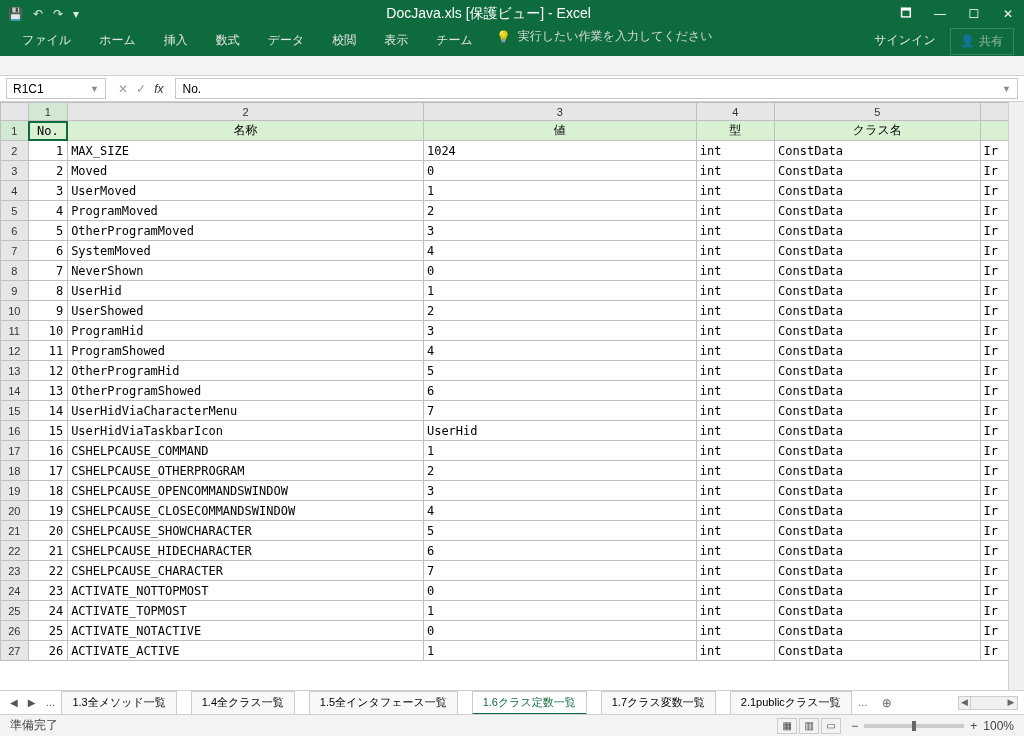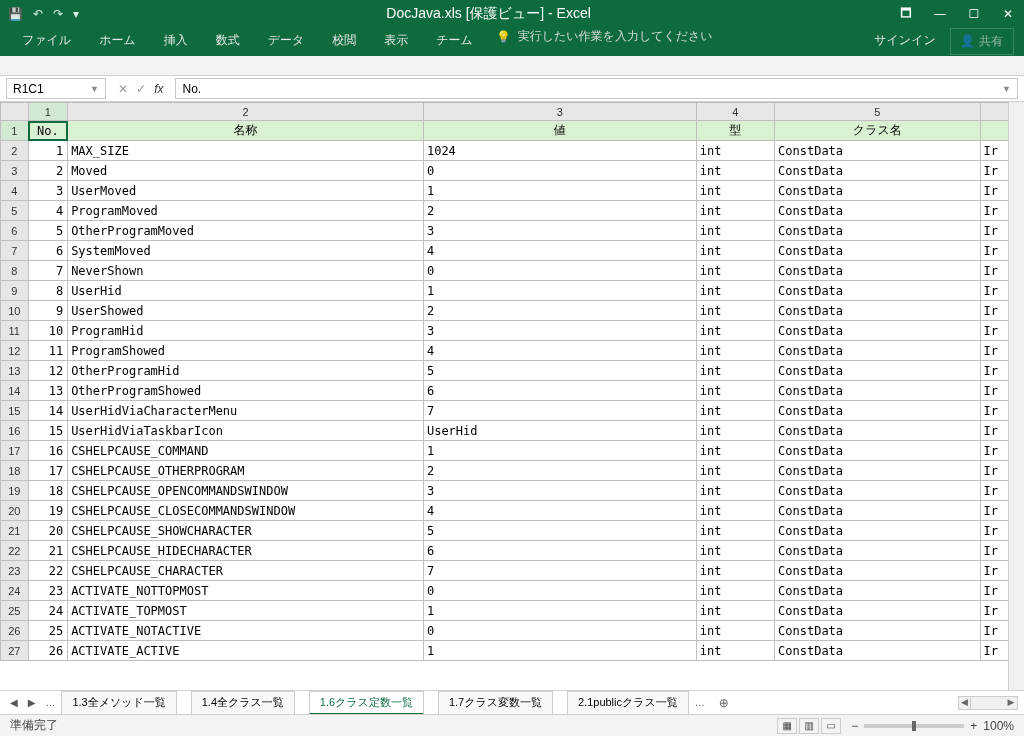--- a/index.html
+++ b/index.html
@@ -373,20 +373,21 @@
   <div class="vscroll"></div>
 </div>
 
 <div class="sheet-tabs">
   <span class="nav">◀</span>
   <span class="nav">▶</span>
   <span class="nav">…</span>
   <div id="stabs" style="display:flex;gap:14px">
       <div class="stab">1.3全メソッド一覧</div>
       <div class="stab">1.4全クラス一覧</div>
+      <div class="stab">1.5全インタフェース一覧</div>
       <div class="stab active">1.6クラス定数一覧</div>
       <div class="stab">1.7クラス変数一覧</div>
       <div class="stab">2.1publicクラス一覧</div>
     </div>
   <span class="nav">…</span>
   <span class="add">⊕</span>
   <div class="spacer"></div>
   <div class="hscroll">
       <span>◀</span>
       <span style="flex:1;border:none"></span>

